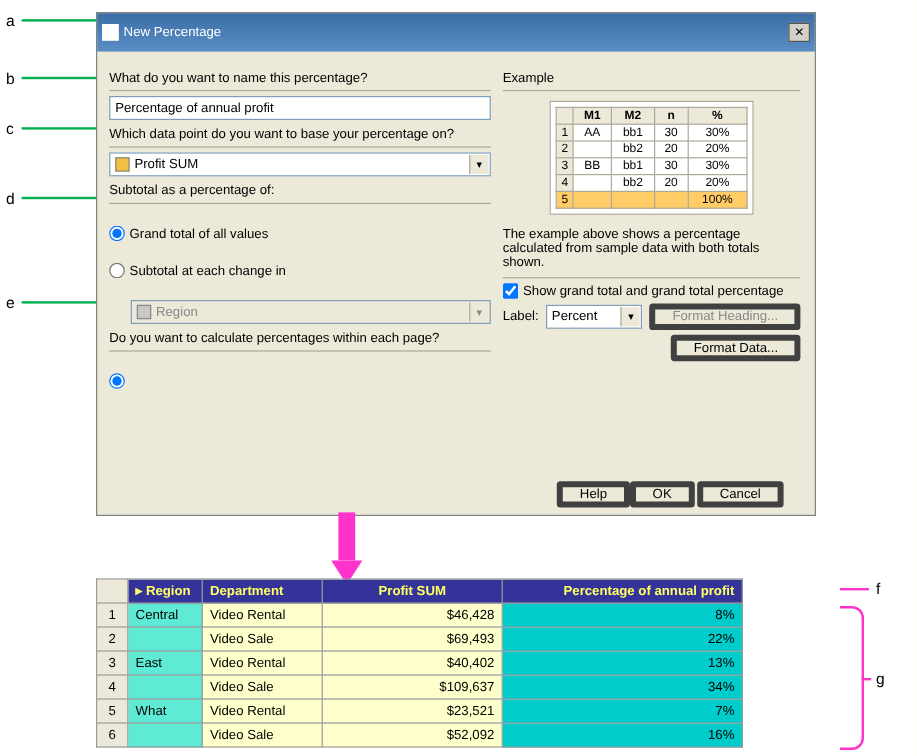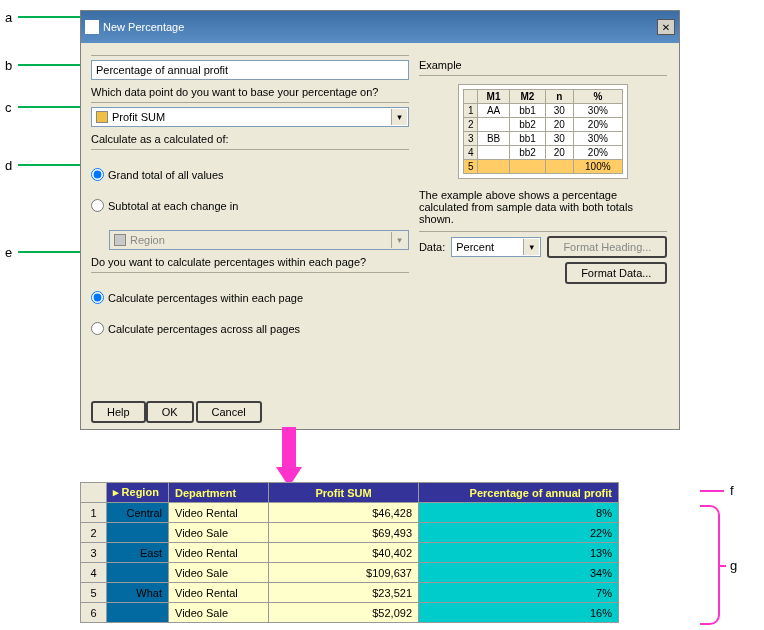--- a/index.html
+++ b/index.html
@@ -71,29 +71,29 @@
   .ex-table .total td { background: #ffcc66; }
 
   .example-desc { font-size: 11px; margin: 6px 0; }
 
   .check-row { display: flex; align-items: center; gap: 4px; font-size: 11px; margin: 4px 0; }
   .label-row { display: flex; align-items: center; gap: 6px; font-size: 11px; margin: 4px 0; }
   .label-row .combo { flex: 1; }
 
   .btn {
     height: 22px; padding: 0 14px; background: #ece9d8;
-    border: 2px solid #404040; border-radius: 3px; font-size: 11px;
+    border: 5px solid #404040; border-radius: 3px; font-size: 11px;
     display: inline-flex; align-items: center; justify-content: center;
     cursor: default;
   }
   .btn.disabled { color: #888; }
 
   .footer {
-    position: absolute; bottom: 6px; left: 0; right: 3px;
-    display: flex; justify-content: flex-start; padding: 0 10px;
+    position: absolute; bottom: 6px; left: 0; right: 16px;
+    display: flex; justify-content: flex-end; padding: 0 10px;
   }
   .footer .right { display: flex; gap: 2px; }
 
   
   .pink-arrow {
     position: absolute; left: 276px; top: 427px; width: 26px; height: 60px;
   }
   .pink-arrow .shaft { width: 14px; height: 40px; background: #ff33cc; margin: 0 auto; }
   .pink-arrow .head {
     width: 0; height: 0; border-left: 13px solid transparent;
@@ -102,21 +102,21 @@
 
   
   .result {
     position: absolute; left: 80px; top: 482px;
     border-collapse: collapse; font-size: 11px;
   }
   .result th, .result td { border: 1px solid #999; padding: 3px 6px; height: 20px; }
   .result th { background: #333399; color: #ffff66; font-weight: bold; text-align: left; }
   .result th.numcell { text-align: right; }
   .result .rownum { background: #ece9d8; text-align: center; width: 26px; }
-  .result .region { background: #0369a1; width: 62px; text-align: right; }
+  .result .region { background: #5eead4; width: 62px; }
   .result .dept { background: #ffffcc; width: 100px; }
   .result .profit { background: #ffffcc; text-align: right; width: 150px; }
   .result .pct { background: #00cccc; text-align: right; width: 200px; }
 
   
   .brace {
     position: absolute; left: 700px; top: 505px; width: 20px; height: 120px;
     border-right: 2px solid #ff33cc; border-top: 2px solid #ff33cc; border-bottom: 2px solid #ff33cc;
     border-top-right-radius: 10px; border-bottom-right-radius: 10px;
   }
@@ -153,32 +153,33 @@
       <span class="left">
         <span class="icon"></span>
         <span>New Percentage</span>
       </span>
       <span class="closebtn">✕</span>
     </div>
 
     <div class="body">
 
       <div class="col col-left">
+        <div class="lbl">What do you want to name this percentage?</div>
         <div class="rule"></div>
         <input class="textfield" value="Percentage of annual profit" style="">
 
         <div class="lbl">Which data point do you want to base your percentage on?</div>
         <div class="rule"></div>
         <div class="combo">
           <span class="combo-icon"></span>
           <span>Profit SUM</span>
           <span class="arrow">▾</span>
         </div>
 
-        <div class="lbl">Calculate as a calculated of:</div>
+        <div class="lbl">Subtotal as a percentage of:</div>
         <div class="rule"></div>
         <label class="radio-row">
           <input type="radio" name="pctof" checked="" style="">
           <span>Grand total of all values</span>
         </label>
         <label class="radio-row">
           <input type="radio" name="pctof" style="">
           <span>Subtotal at each change in</span>
         </label>
         <div class="indent">
@@ -186,25 +187,20 @@
             <span class="combo-icon" style="background:#c8c8c8"></span>
             <span>Region</span>
             <span class="arrow">▾</span>
           </div>
         </div>
 
         <div class="lbl">Do you want to calculate percentages within each page?</div>
         <div class="rule"></div>
         <label class="radio-row">
           <input type="radio" name="pages" checked="" style="">
-          <span>Calculate percentages within each page</span>
-        </label>
-        <label class="radio-row">
-          <input type="radio" name="pages" style="">
-          <span>Calculate percentages across all pages</span>
         </label>
       </div>
 
       <div class="col col-right">
         <div class="lbl">Example</div>
         <div class="rule"></div>
         <div style="display:flex; justify-content:center">
           <div class="example-box">
             <table class="ex-table">
               <thead>
@@ -252,22 +248,26 @@
                     <td></td>
                     <td>100%</td>
                   </tr>
                 </tbody>
             </table>
           </div>
         </div>
         <div class="example-desc">The example above shows a percentage calculated from sample data with both totals shown.</div>
 
         <div class="rule"></div>
+        <label class="check-row">
+          <input type="checkbox" checked="" style="">
+          <span>Show grand total and grand total percentage</span>
+        </label>
         <div class="label-row">
-          <span>Data:</span>
+          <span>Label:</span>
           <div class="combo">
             <span>Percent</span>
             <span class="arrow">▾</span>
           </div>
           <span class="btn disabled">Format Heading...</span>
         </div>
         <div style="text-align:right; margin-top:4px">
           <span class="btn">Format Data...</span>
         </div>
       </div>

